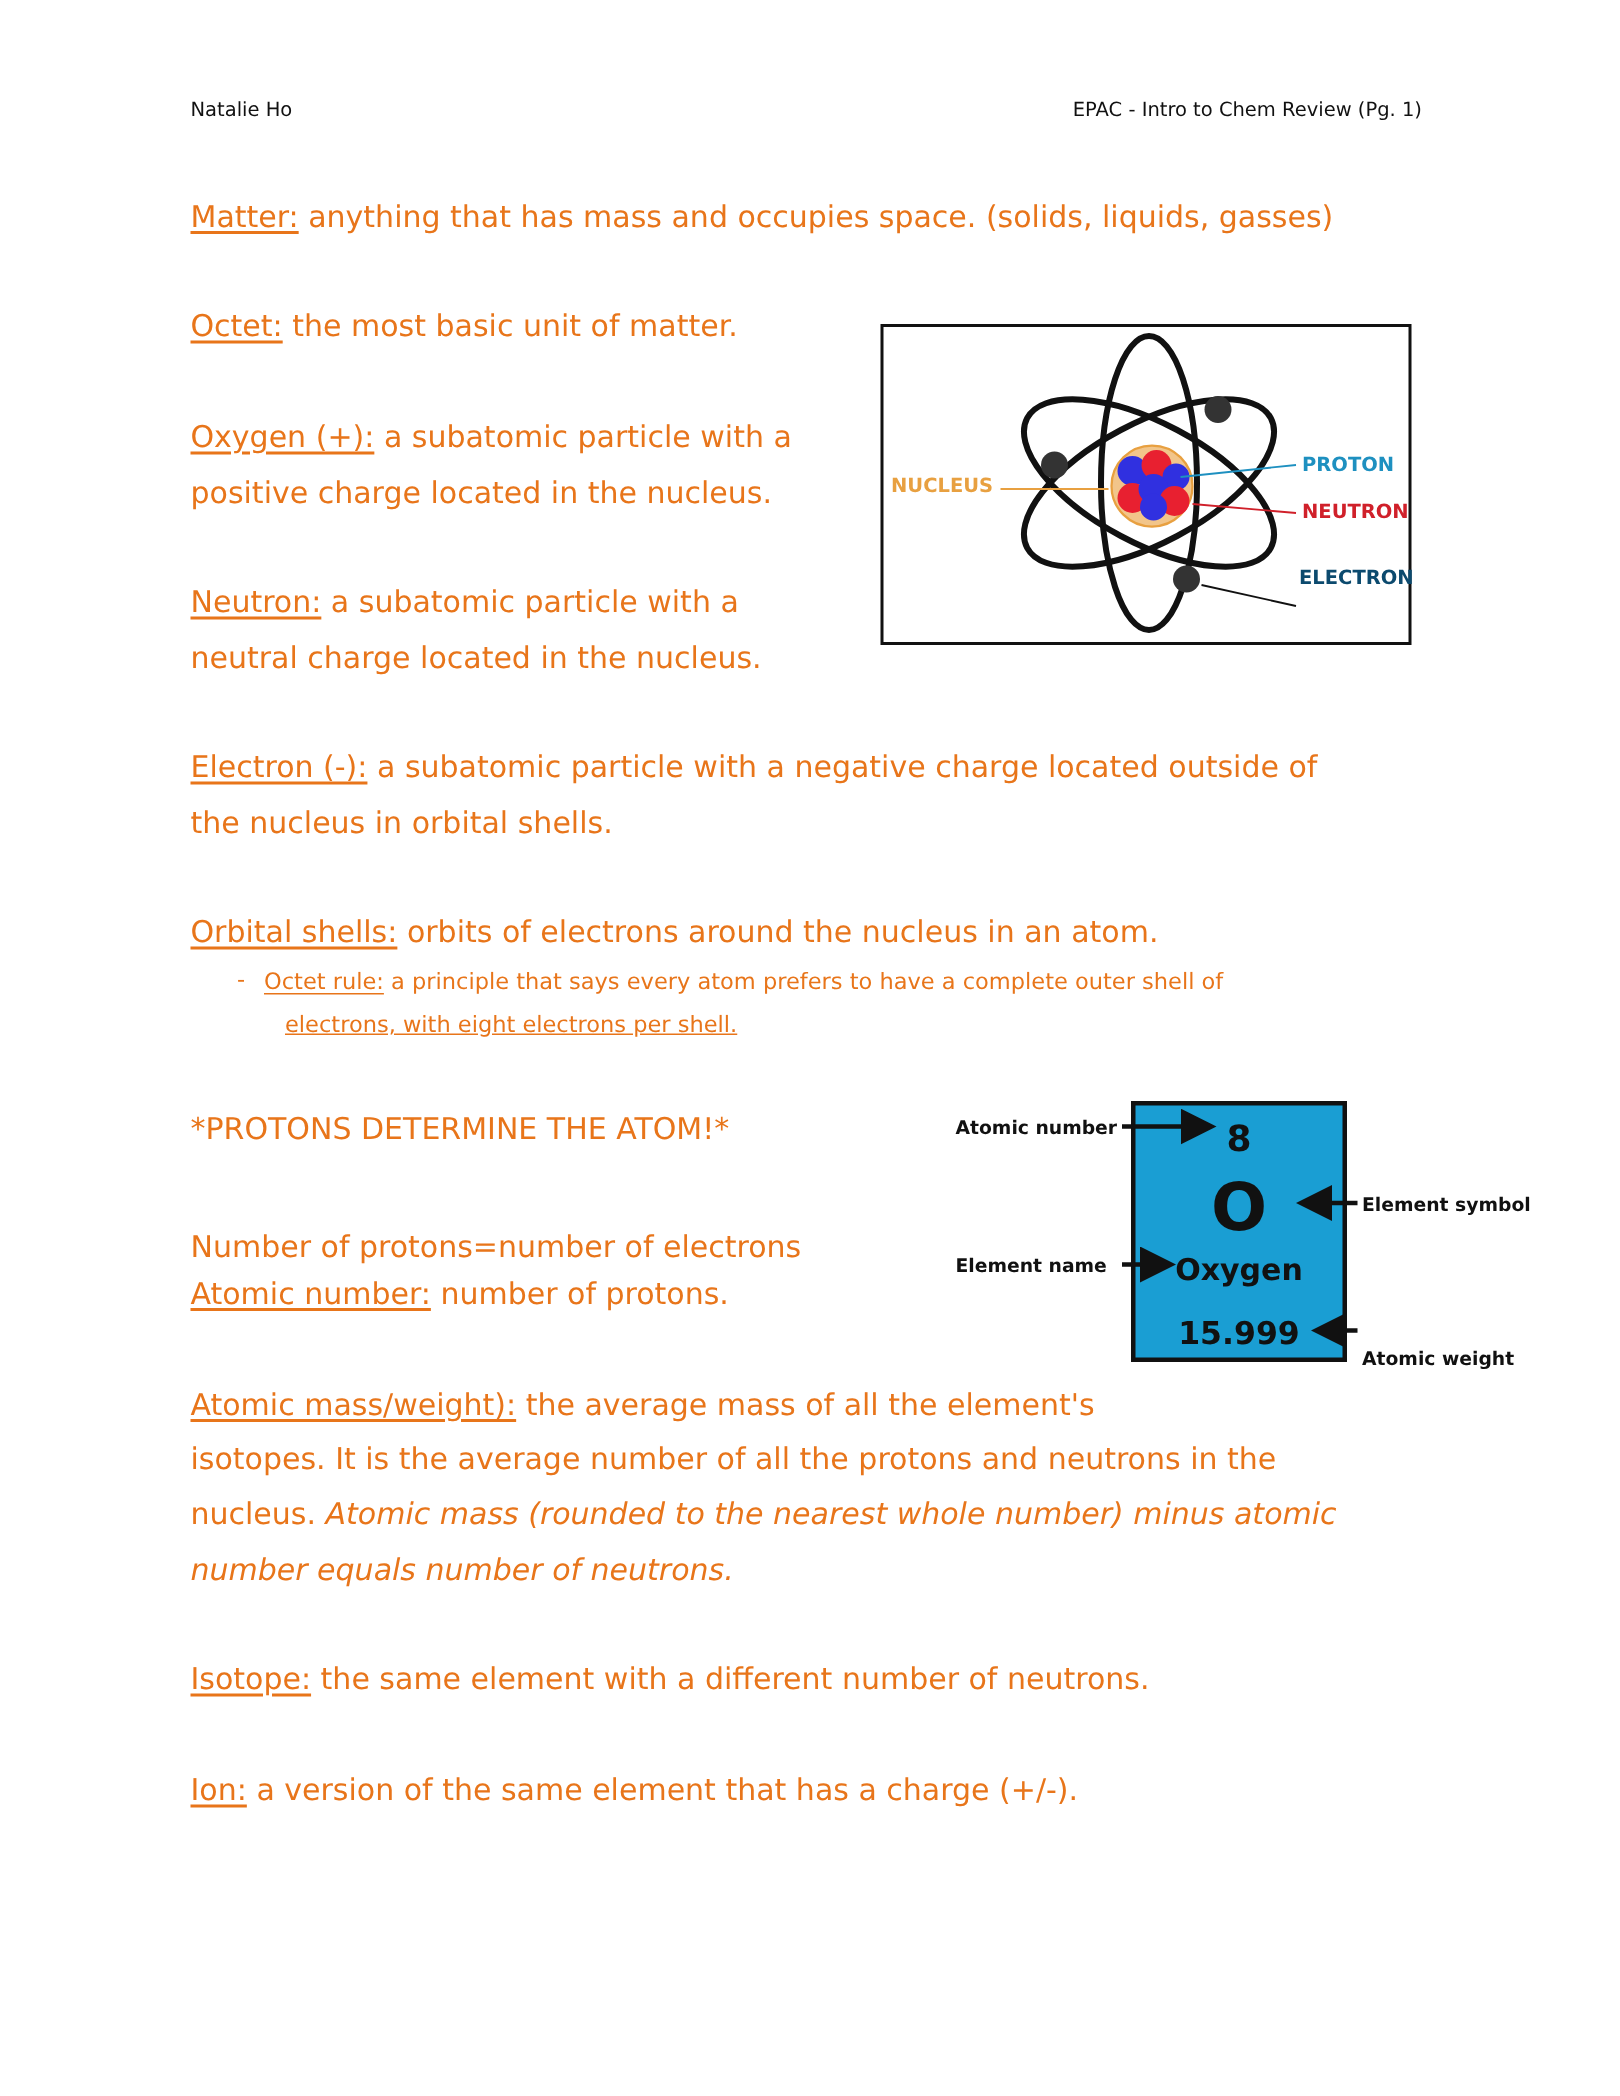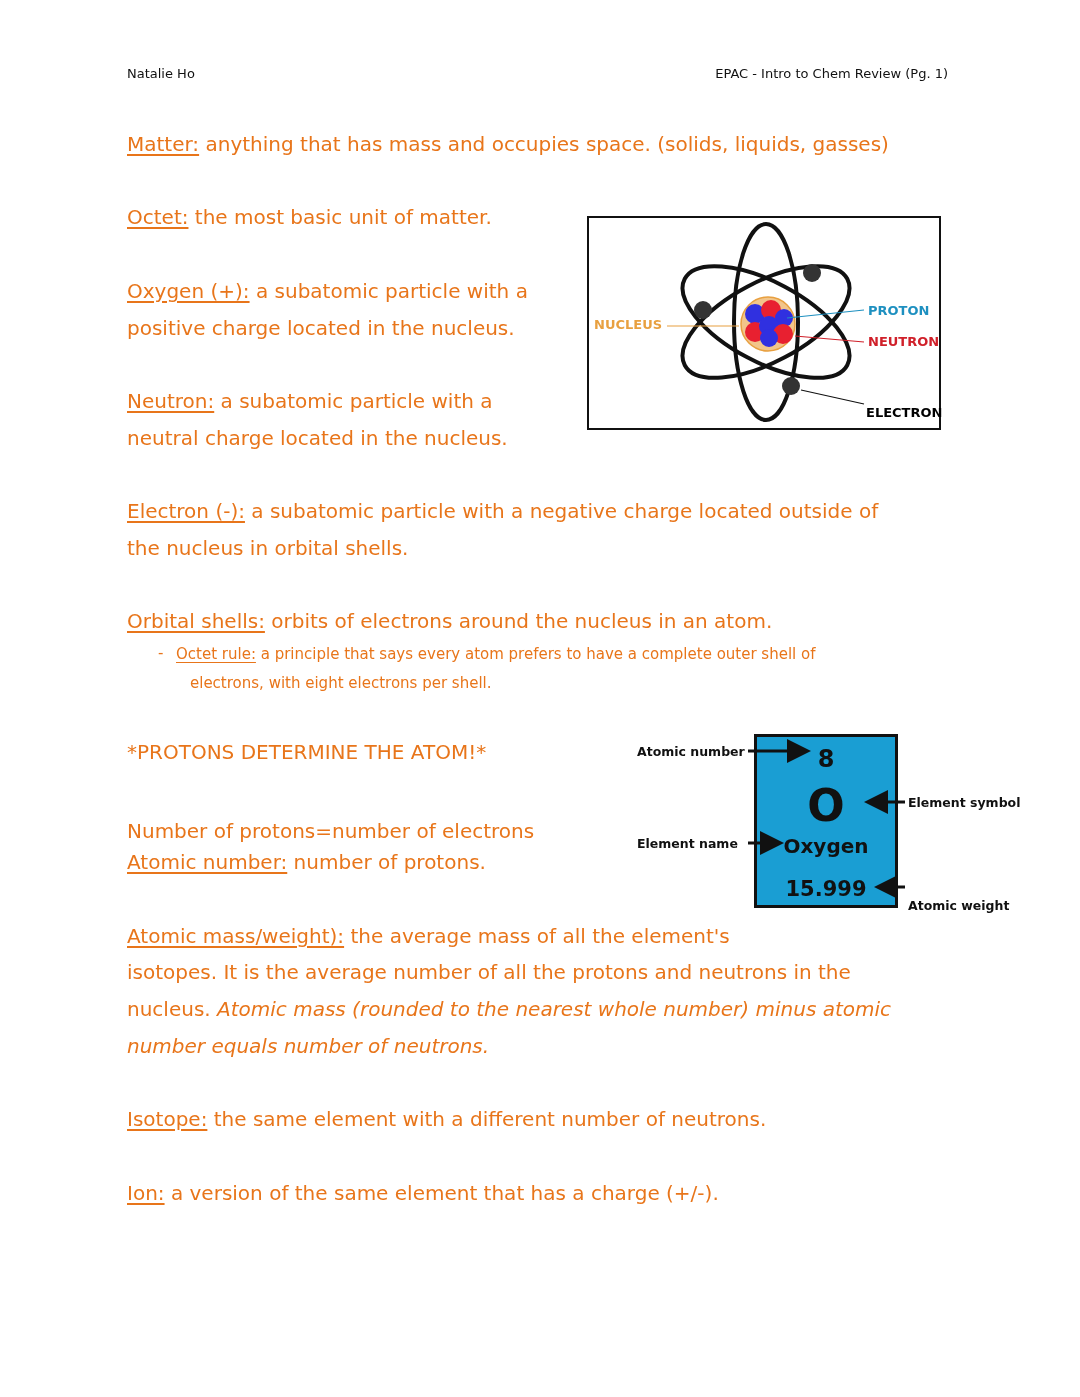--- a/index.html
+++ b/index.html
@@ -54,21 +54,21 @@
 <div class="line" style="top:536px;">the nucleus in orbital shells.</div>
 
 <div class="line" style="top:609px;">
   <span class="term">Orbital shells:</span><span> orbits of electrons around the nucleus in an atom.</span>
 </div>
 
 <div class="dash" style="top:644px;">-</div>
 <div class="line small" style="top:644px; left:176px;">
   <span class="term">Octet rule:</span><span> a principle that says every atom prefers to have a complete outer shell of</span>
 </div>
-<div class="line small" style="top:673px; left:190px;">electrons, with eight electrons per shell.</div>
+<div class="line small" style="top:673px; left:190px;text-decoration:underline;">electrons, with eight electrons per shell.</div>
 
 <div class="line" style="top:740px;">*PROTONS DETERMINE THE ATOM!*</div>
 <div class="line" style="top:777px;margin-top:42px;">Number of protons=number of electrons</div>
 
 <div class="line" style="top:850px;">
   <span class="term">Atomic number:</span><span> number of protons.</span>
 </div>
 
 <div class="line" style="top:924px;">
   <span class="term">Atomic mass/weight):</span><span> the average mass of all the element's</span>
@@ -109,21 +109,21 @@
     <circle cx="202" cy="168" r="9" fill="#333"></circle>
 
     <line x1="78" y1="108" x2="150" y2="108" stroke="#e8a040" stroke-width="1.2"></line>
     <line x1="198" y1="100" x2="275" y2="92" stroke="#1e90c0" stroke-width="1.2"></line>
     <line x1="206" y1="118" x2="275" y2="124" stroke="#d0202a" stroke-width="1.2"></line>
     <line x1="212" y1="172" x2="275" y2="186" stroke="#111" stroke-width="1.2"></line>
   </svg>
   <div class="lbl" style="left:5px; top:99px; color:#e8a040;text-align:right;">NUCLEUS</div>
   <div class="lbl" style="left:279px; top:85px; color:#1e90c0;">PROTON</div>
   <div class="lbl" style="left:279px; top:116px; color:#d0202a;">NEUTRON</div>
-  <div class="lbl" style="left:277px; top:187px; color:#000000;">ELECTRON</div>
+  <div class="lbl" style="left:277px; top:160px; color:#0c4a6e;">ELECTRON</div>
 </div>
 
 <div class="elem-wrap">
   <div class="elabel" style="left:7px; top:11px;">Atomic number</div>
   <div class="elabel" style="left:7px; top:103px;">Element name</div>
   <div class="elabel" style="left:278px; top:62px;">Element symbol</div>
   <div class="elabel" style="left:278px; top:165px;text-align:center;">Atomic weight</div>
   <div class="elem-box">
     <div style="top:8px; font-size:24px;">8</div>
     <div style="top:44px; font-size:44px; line-height:50px;">O</div>

